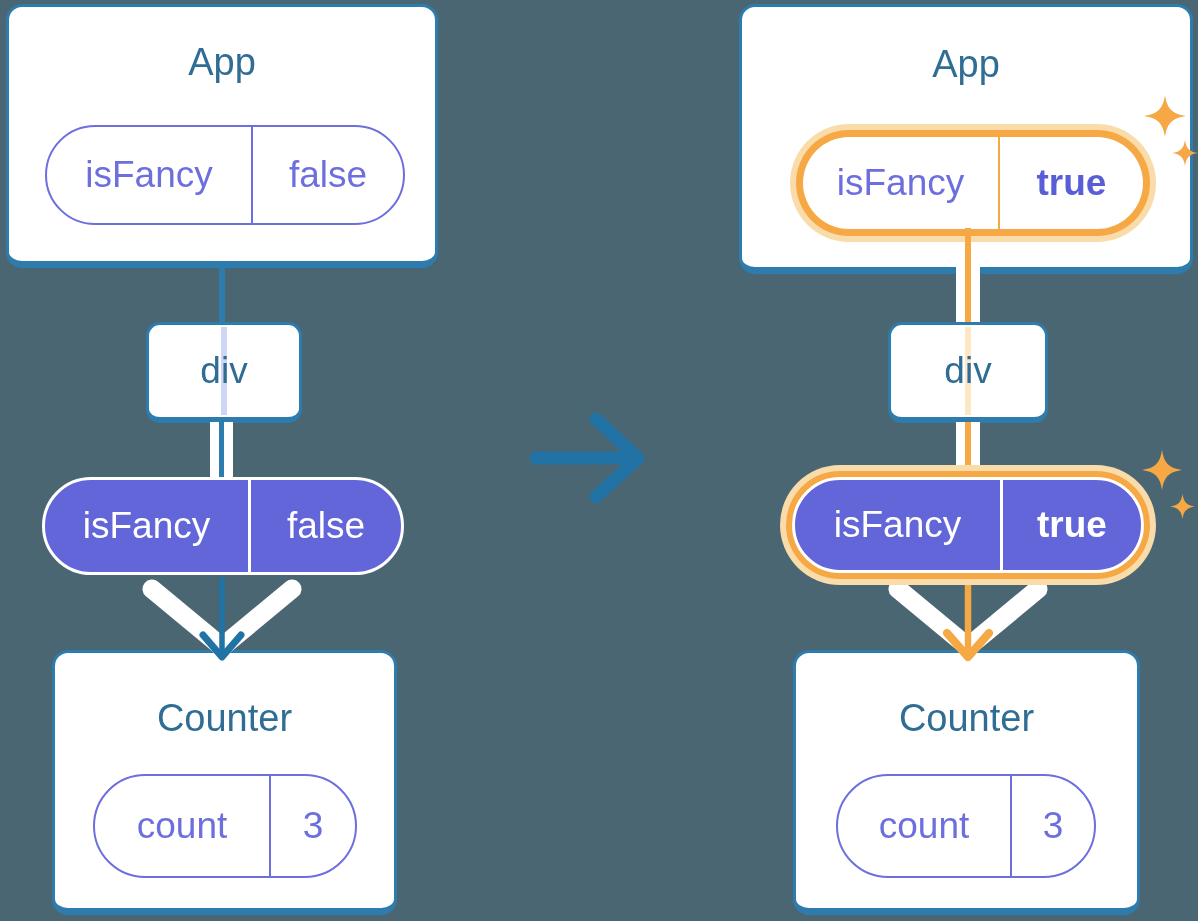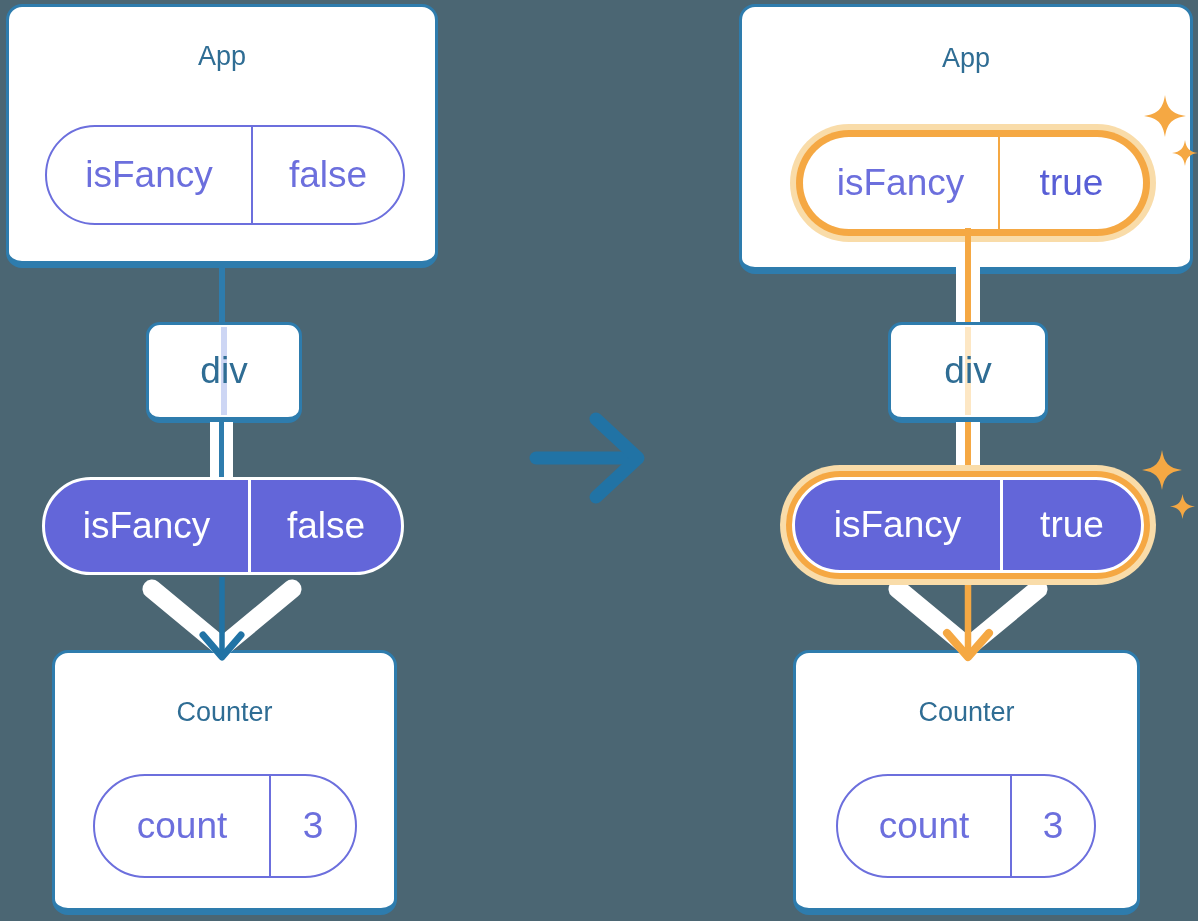--- a/index.html
+++ b/index.html
@@ -8,34 +8,34 @@
     --purple-fill:#6366d9; --orange:#f5a843; --orange-glow:#f9dca9;
     --lavender-line:#cdd6f4; --peach-line:#fde7c4;
   }
   *{box-sizing:border-box;margin:0;padding:0}
   body{background:var(--background);font-family:"Liberation Sans",sans-serif}
   .stage{position:relative;width:1198px;height:921px;background:var(--background);overflow:hidden}
 
   .card{position:absolute;background:#fff;border:3px solid var(--line-blue);
         border-bottom-width:7px;border-radius:16px;z-index:2}
   .card-title{position:absolute;left:0;width:100%;text-align:center;
-        font-size:27px;font-weight:500;color:var(--title-text);z-index:2}
+        font-size:38px;font-weight:500;color:var(--title-text);z-index:2}
 
   .pill{position:absolute;display:flex;align-items:stretch;border-radius:60px;font-size:37px}
   .pill .seg{display:flex;align-items:center;justify-content:center;white-space:nowrap}
   .pill .seg:last-child{flex:1}
   .pill.outline{background:#fff;border:2.5px solid var(--purple);color:var(--purple)}
   .pill.outline .seg + .seg{border-left:2.5px solid var(--purple)}
   .pill.outline.hl{border:none;box-shadow:0 0 0 7px var(--orange),0 0 0 13px var(--orange-glow)}
   .pill.outline.hl .seg + .seg{border-left:2.5px solid var(--orange)}
   .pill.outline.hl .seg:last-child{color:var(--purple-bold)}
   .pill.solid{background:var(--purple-fill);border:3px solid #fff;color:#fff;z-index:4}
   .pill.solid .seg + .seg{border-left:3px solid #fff}
   .pill.solid.hl{box-shadow:0 0 0 6px var(--orange),0 0 0 12px var(--orange-glow)}
-  .bold{font-weight:400}
+  .bold{font-weight:700}
 
   .vline{position:absolute;z-index:3}
   .vline.blue{background:var(--line-blue)}
   .vline.orange{background:var(--orange)}
   .triple{position:absolute;z-index:3;
      background:linear-gradient(to right,#fff 0 39%,var(--line-blue) 39% 61%,#fff 61% 100%)}
   .triple.orange{background:linear-gradient(to right,#fff 0 37.5%,var(--orange) 37.5% 62.5%,#fff 62.5% 100%)}
 
   .ghost-line{position:absolute;top:2px;bottom:2px;left:50%;width:5.5px;margin-left:-3px;z-index:0}
   .box-label{position:absolute;inset:0;display:flex;align-items:center;justify-content:center;

